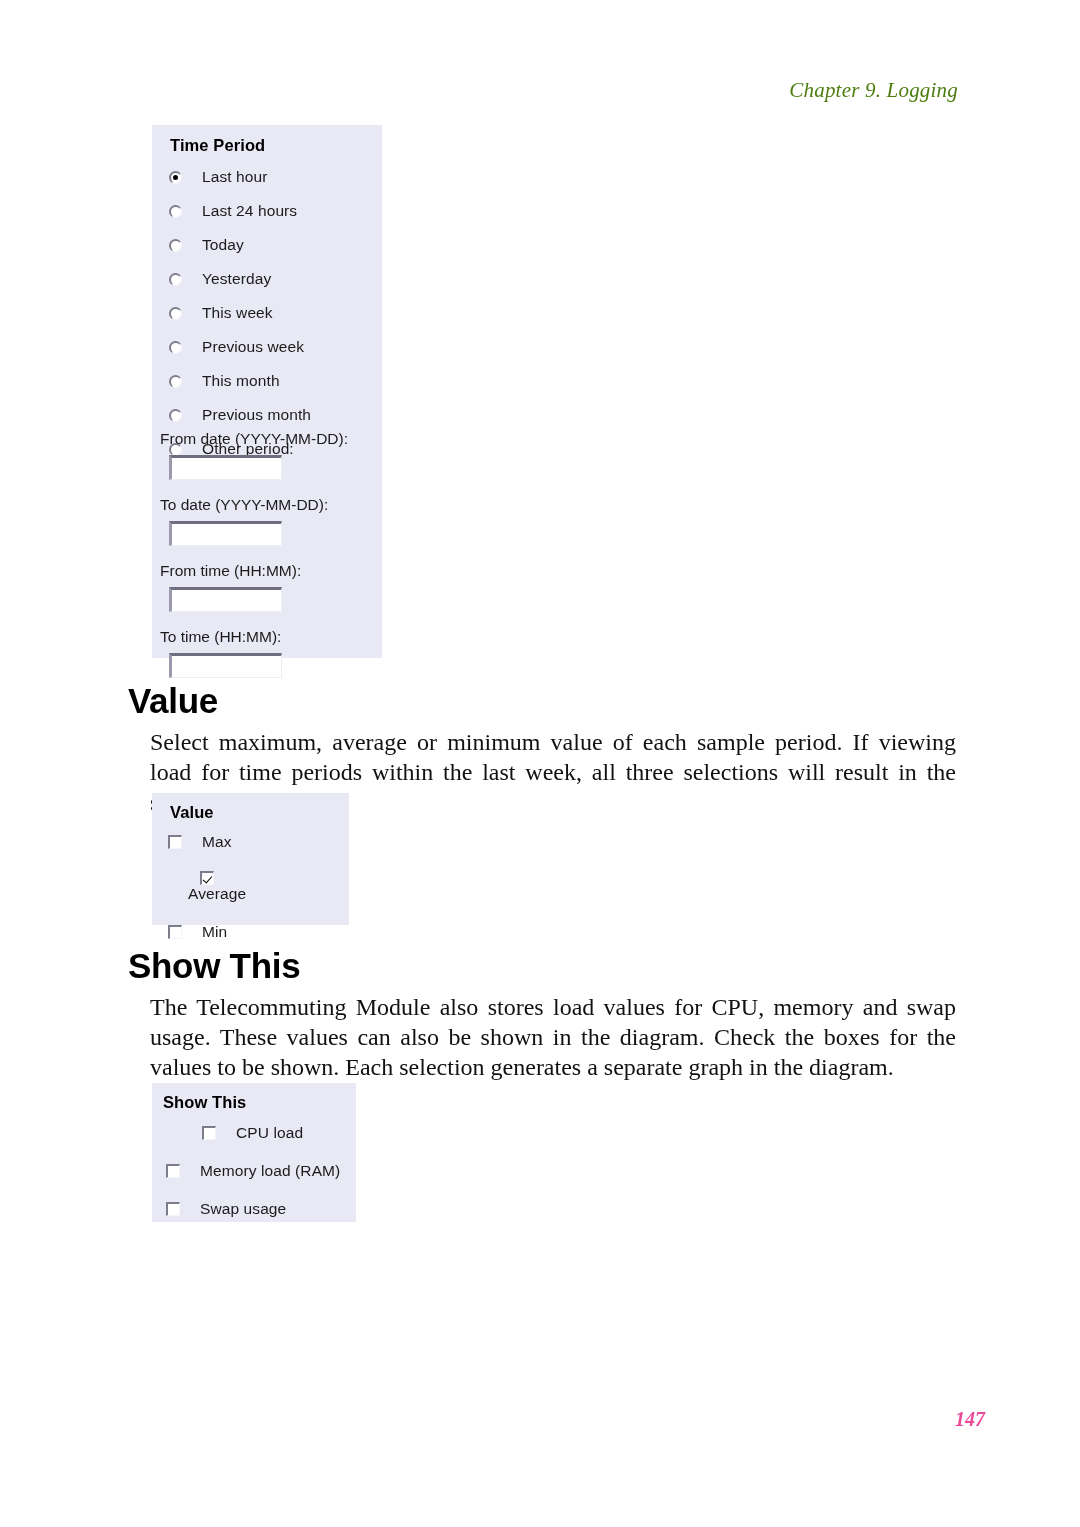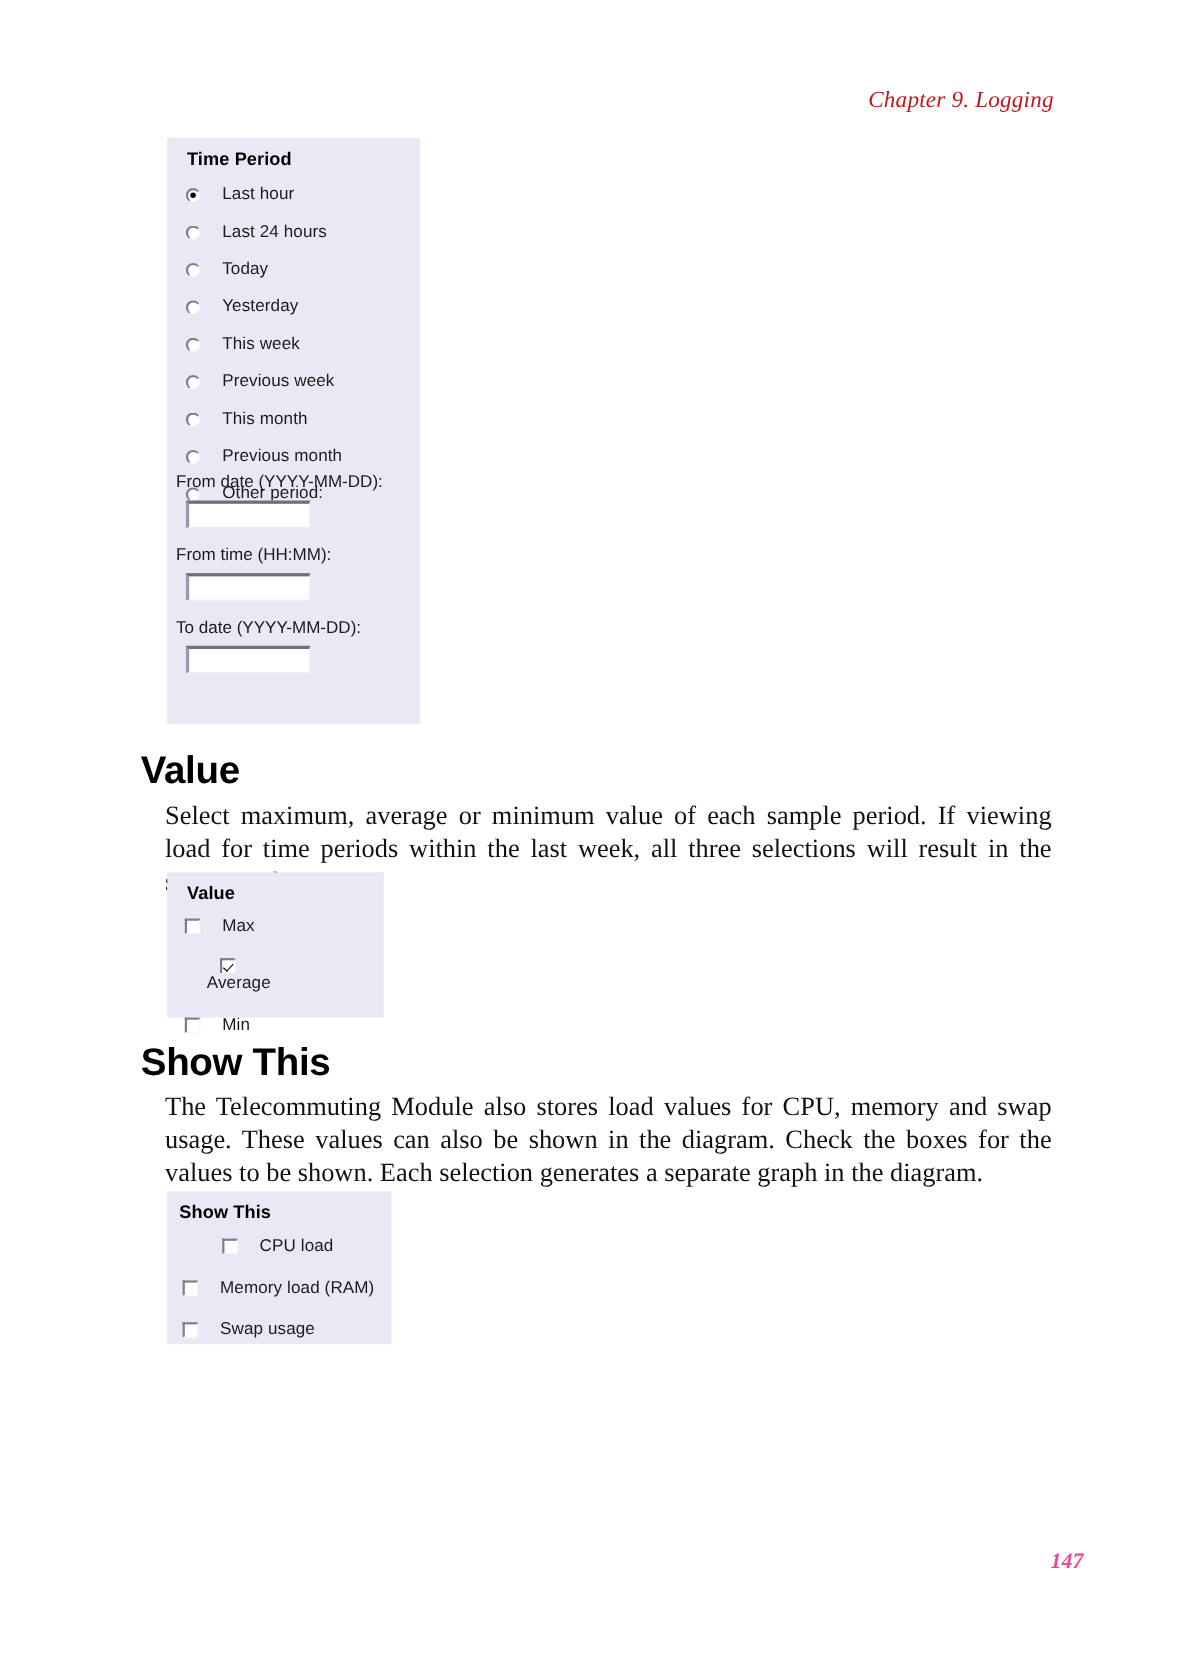--- a/index.html
+++ b/index.html
@@ -16,21 +16,21 @@
   }
 
   
   .page-header {
     position: absolute;
     top: 78px;
     right: 122px;
     font-family: "Liberation Serif", serif;
     font-style: italic;
     font-size: 21px;
-    color: #b91c1c;
+    color: #4d7c0f;
     letter-spacing: 0.2px;
     white-space: nowrap;
   }
 
   
   .page-footer {
     position: absolute;
     top: 1408px;
     right: 95px;
     font-family: "Liberation Serif", serif;
@@ -207,25 +207,29 @@
         <span class="radio"></span>
         <span class="opt-label" style="margin-left: 20px; text-align: center;">Other period:</span>
       </div>
     </div>
   <div id="time-period-fields" style="position:absolute; left:8px; top:305px;">
       <div style="margin-bottom: 16px;">
         <div class="field-label" style="margin-bottom: 7px;">From date (YYYY-MM-DD):</div>
         <input type="text" class="text-input" style="margin-left: 9px;">
       </div>
       <div style="margin-bottom: 16px;">
+        <div class="field-label" style="margin-bottom: 7px;">To date (YYYY-MM-DD):</div>
+        <input type="text" class="text-input" style="margin-left: 9px;">
+      </div>
+      <div style="margin-bottom: 16px;">
         <div class="field-label" style="margin-bottom: 7px;">From time (HH:MM):</div>
         <input type="text" class="text-input" style="margin-left: 9px;">
       </div>
       <div style="margin-bottom: 16px;">
-        <div class="field-label" style="margin-bottom: 7px;">To date (YYYY-MM-DD):</div>
+        <div class="field-label" style="margin-bottom: 7px;">To time (HH:MM):</div>
         <input type="text" class="text-input" style="margin-left: 9px;">
       </div>
     </div>
 </div>
 
 <div class="section-heading" style="top:681px;">Value</div>
 
 <div class="body-text" style="top:727px;">
   <span>Select maximum, average or minimum value of each sample period. If viewing load for time periods within the last week, all three selections will result in the same graph.</span>
 </div>

